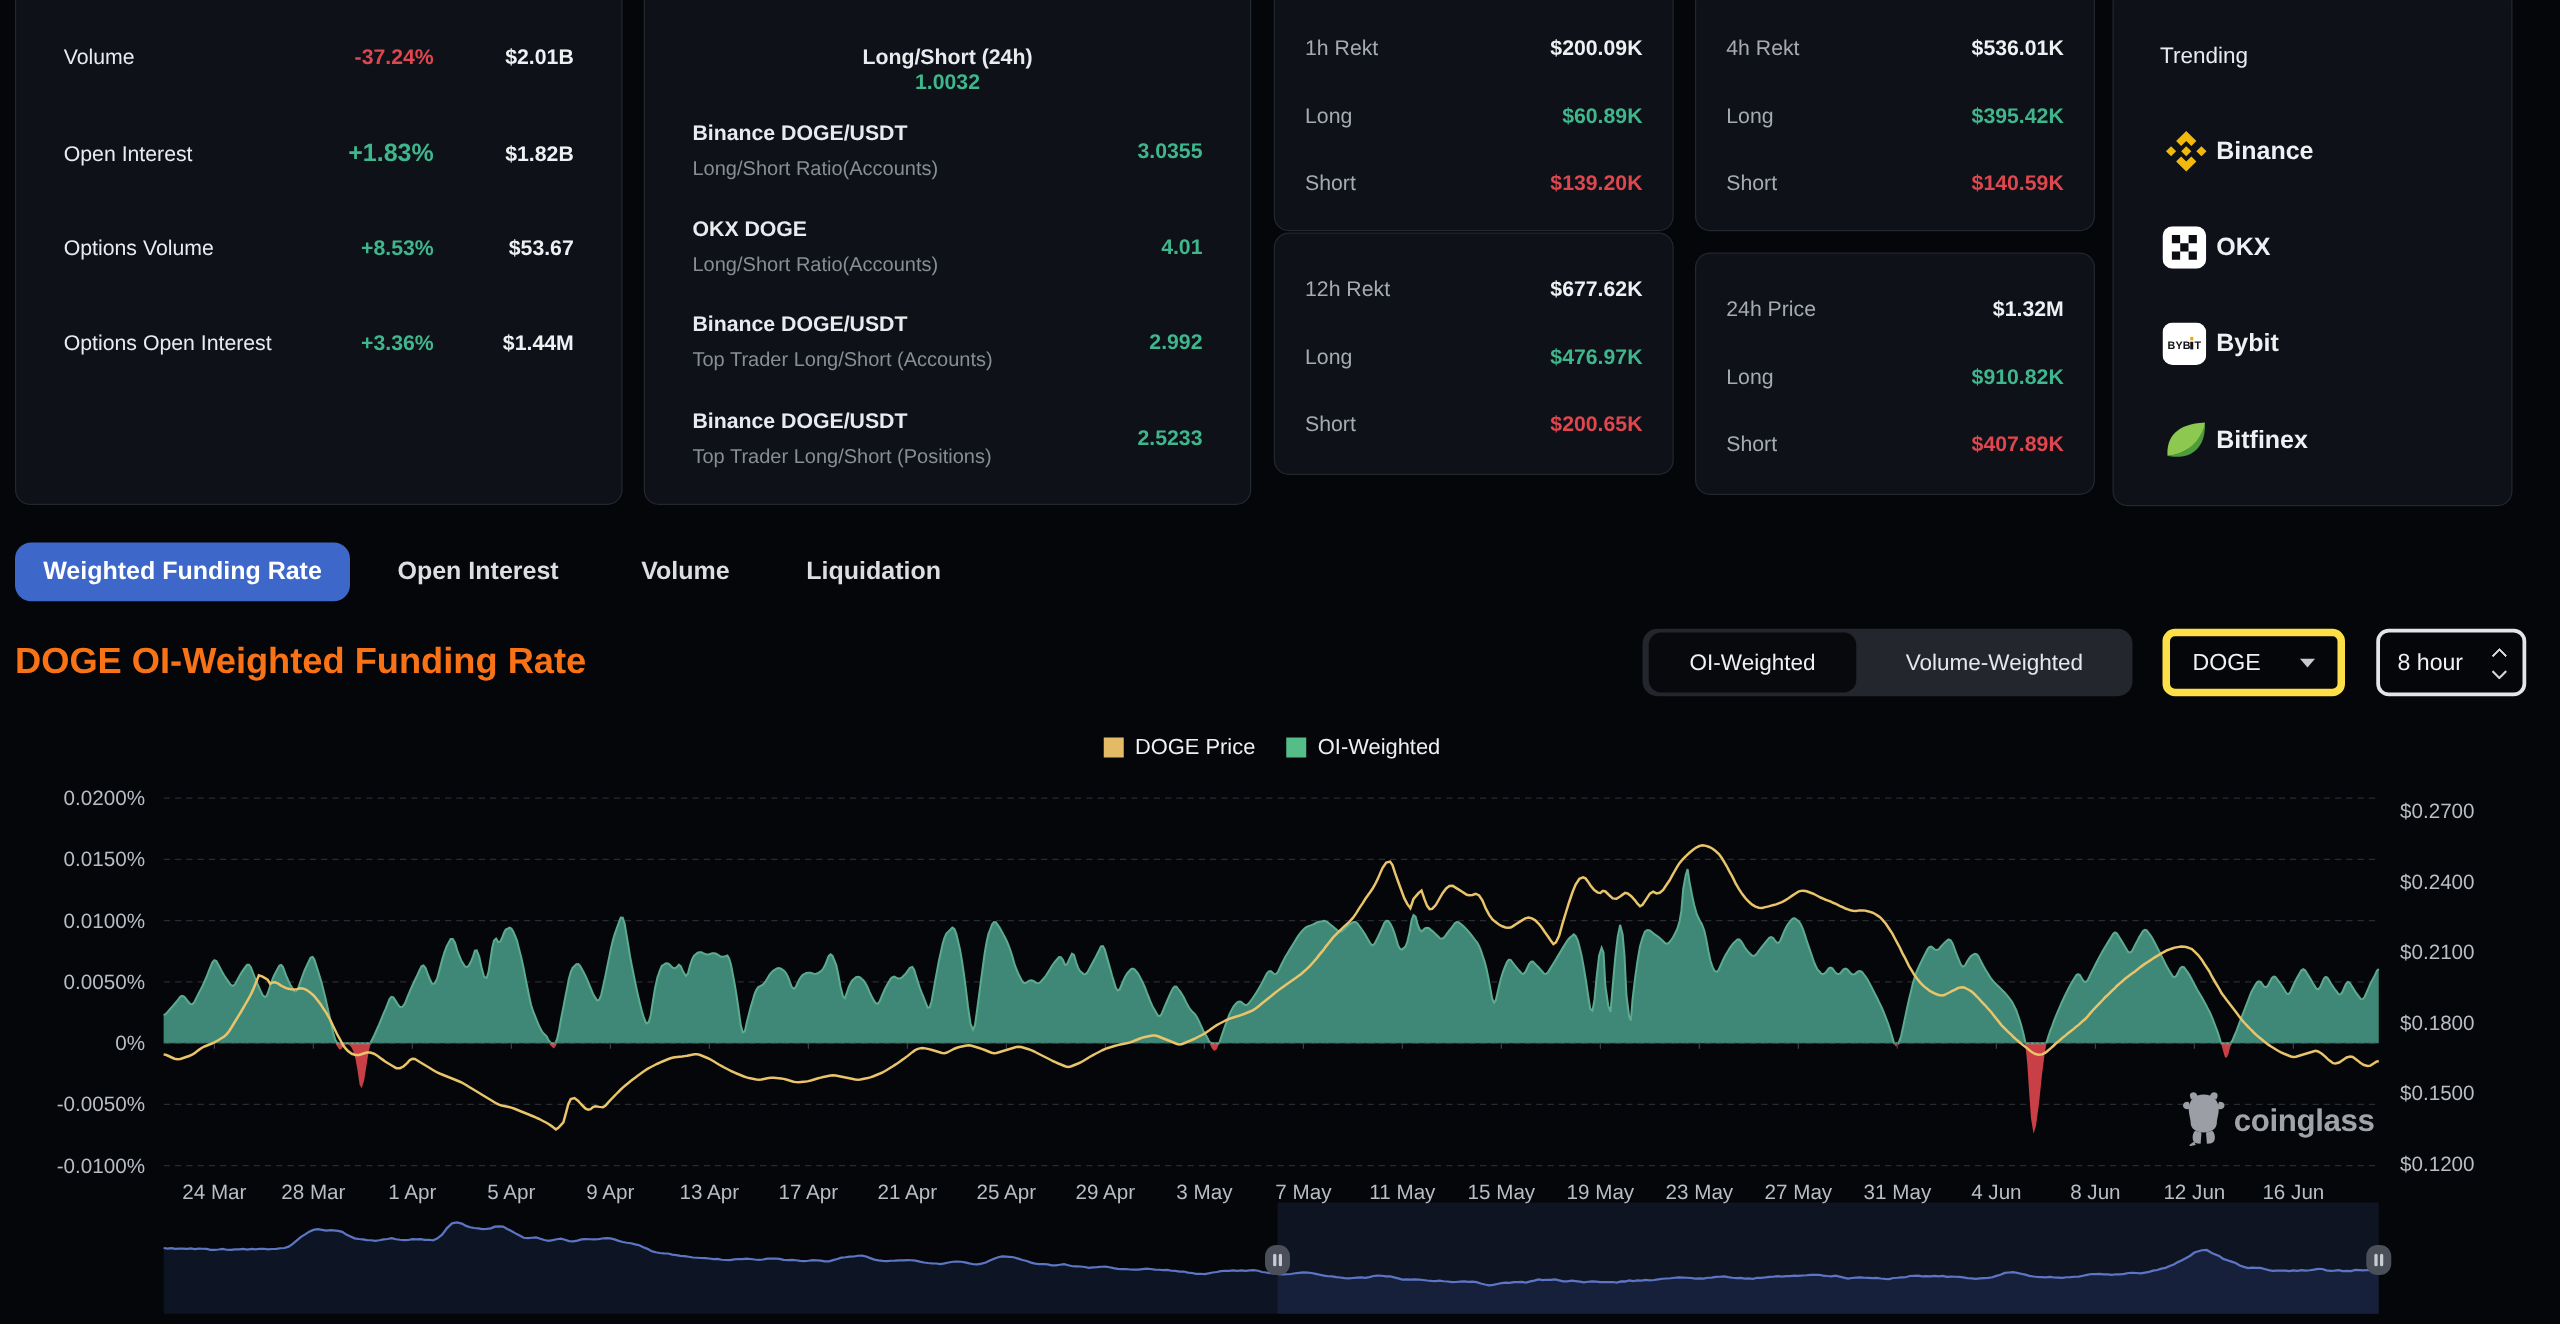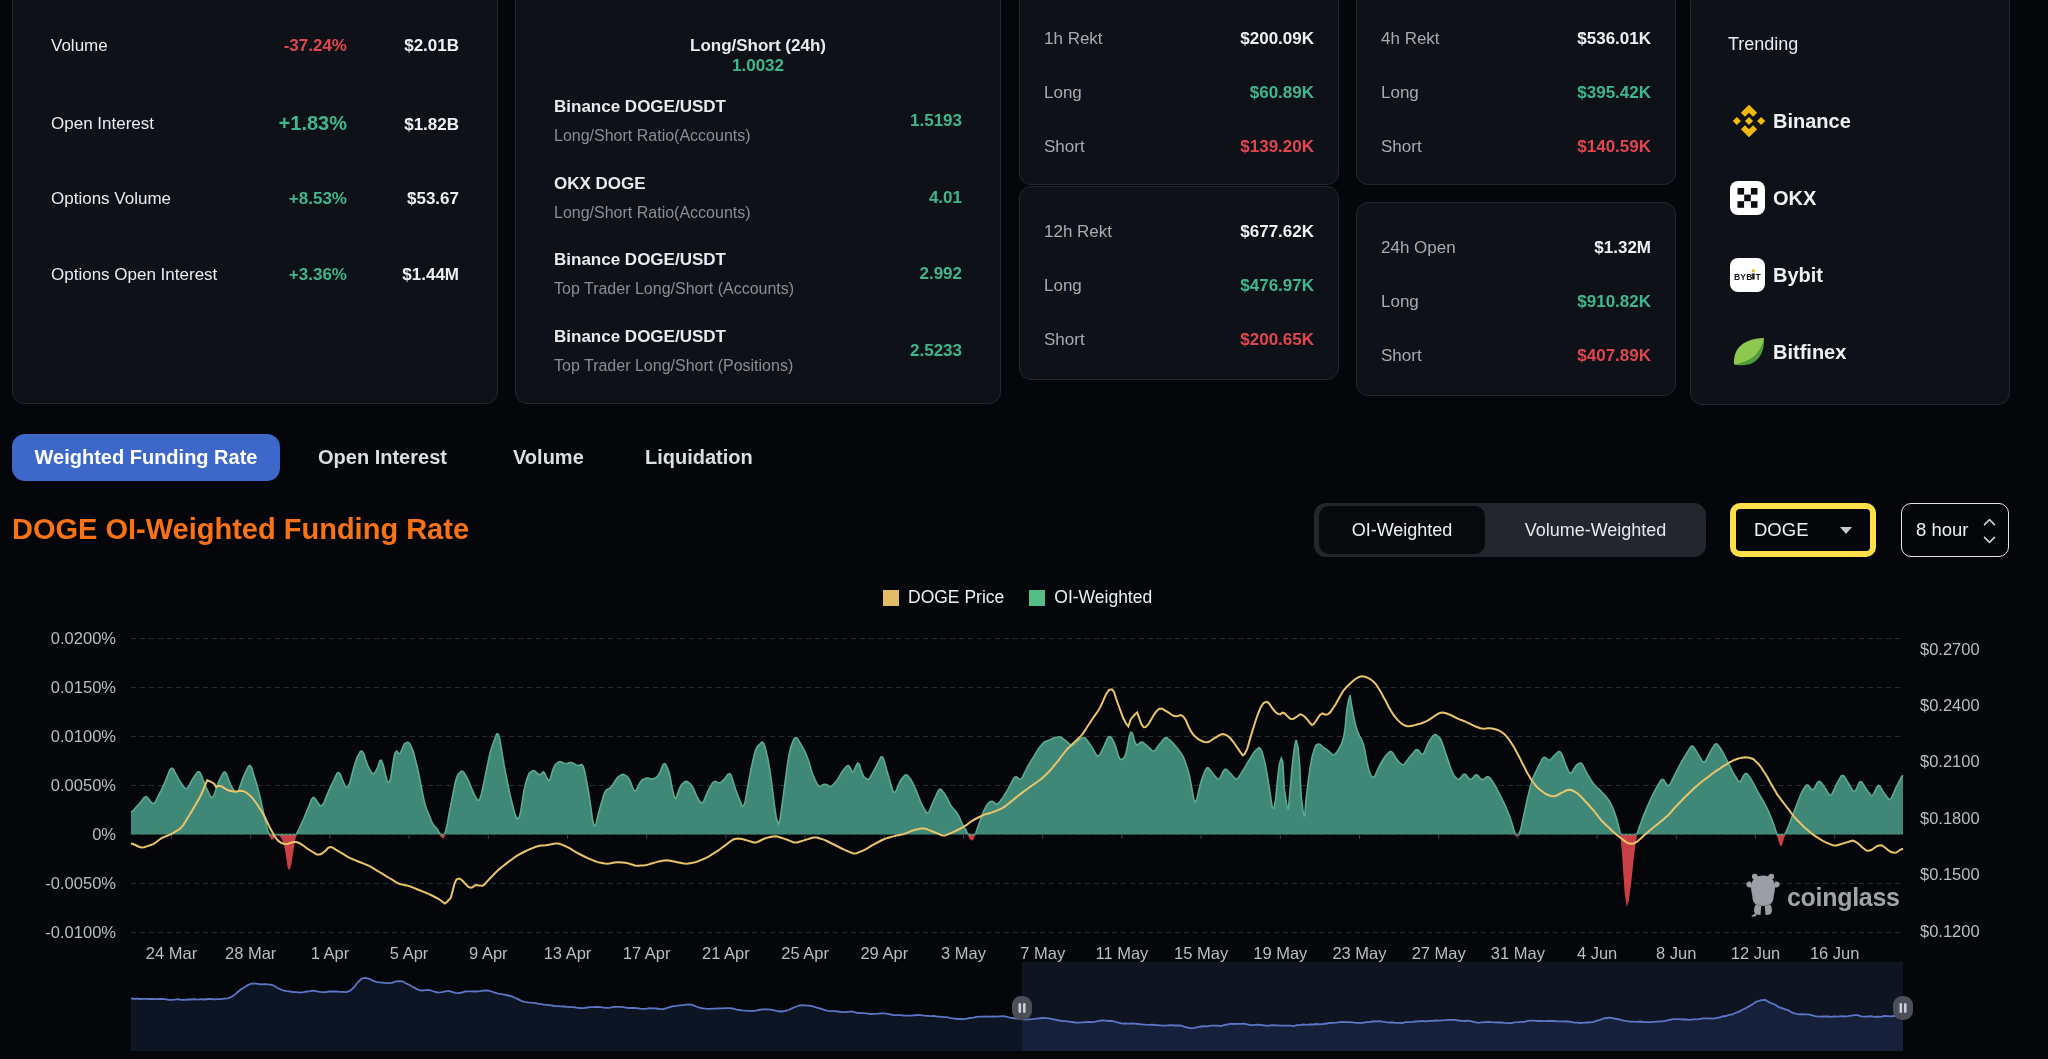--- a/index.html
+++ b/index.html
@@ -42,21 +42,21 @@
 <div class="card" style="left:515px; top:-42px; width:486px; height:446px;">
   <div class="row" style="top:77px;flex-direction:column;">
       <span class="lab bold">Long/Short (24h)</span>
       <span class="green bold" style="font-size:17px;">1.0032</span>
     </div>
   <div class="row" style="top:138px;">
       <span>
         <span class="lab bold" style="display:block;">Binance DOGE/USDT</span>
         <span class="sub" style="display:block; margin-top:10px;">Long/Short Ratio(Accounts)</span>
       </span>
-      <span class="green bold" style="font-size:17px;">1.5193</span>
+      <span class="green bold" style="font-size:17px;">3.0355</span>
     </div>
   <div class="row" style="top:215px;">
       <span>
         <span class="lab bold" style="display:block;">OKX DOGE</span>
         <span class="sub" style="display:block; margin-top:10px;">Long/Short Ratio(Accounts)</span>
       </span>
       <span class="green bold" style="font-size:17px;">4.01</span>
     </div>
   <div class="row" style="top:291px;">
       <span>
@@ -111,21 +111,21 @@
       <span class="glab">Long</span>
       <span class="green bold" style="font-size:17px;">$476.97K</span>
     </div>
   <div class="row" style="left:24px; right:24px; top:143px;">
       <span class="glab">Short</span>
       <span class="red bold" style="font-size:17px;">$200.65K</span>
     </div>
 </div>
 <div class="card" style="left:1356px; top:202px; width:320px; height:194px;">
   <div class="row" style="left:24px; right:24px; top:35px;">
-      <span class="glab">24h Open</span>
+      <span class="glab">24h Price</span>
       <span class="white bold" style="font-size:17px;">$1.32M</span>
     </div>
   <div class="row" style="left:24px; right:24px; top:89px;">
       <span class="glab">Long</span>
       <span class="green bold" style="font-size:17px;">$910.82K</span>
     </div>
   <div class="row" style="left:24px; right:24px; top:143px;">
       <span class="glab">Short</span>
       <span class="red bold" style="font-size:17px;">$407.89K</span>
     </div>
@@ -191,21 +191,21 @@
       <span style="color:#eef0f3; font-size:18px;">OI-Weighted</span>
     </div>
   <div class="abs" style="left:171px; top:0; width:221px; height:54px; display:flex; align-items:center; justify-content:center;">
       <span style="color:#e6e8eb; font-size:18px;">Volume-Weighted</span>
     </div>
 </div>
 <div class="abs" style="left:1730px; top:503px; width:146px; height:54px; border:6px solid #fde047; border-radius:10px; display:flex; align-items:center; justify-content:space-between; padding:0 18px;">
   <span style="color:#eef0f3; font-size:18.5px;">DOGE</span>
   <span style="width:0; height:0; border-left:6px solid transparent; border-right:6px solid transparent; border-top:7px solid #c6c9ce;"></span>
 </div>
-<div class="abs" style="left:1901px; top:503px; width:108px; height:54px; border:1px solid #e5e5e5; border-radius:10px; display:flex; align-items:center; justify-content:space-between; padding:0 14px;">
+<div class="abs" style="left:1901px; top:503px; width:120px; height:54px; border:3px solid #e5e5e5; border-radius:10px; display:flex; align-items:center; justify-content:space-between; padding:0 14px;">
   <span style="color:#eef0f3; font-size:18.5px;">8 hour</span>
   <span style="display:flex; flex-direction:column; gap:4px; padding-top:1px;">
       <span style="width:9px; height:9px; border-top:2.6px solid #d2d5da; border-left:2.6px solid #d2d5da; transform:rotate(45deg) scaleY(1); border-radius:1px;"></span>
       <span style="width:9px; height:9px; border-bottom:2.6px solid #d2d5da; border-right:2.6px solid #d2d5da; transform:rotate(45deg); border-radius:1px;"></span>
     </span>
 </div>
 
 <div class="abs" style="left:883px; top:587px; display:flex; align-items:center;">
   <span style="width:16px; height:16px; background:#e3bb66;"></span>
   <span style="color:#eef0f3; font-size:17.5px; margin-left:9px;">DOGE Price</span>

